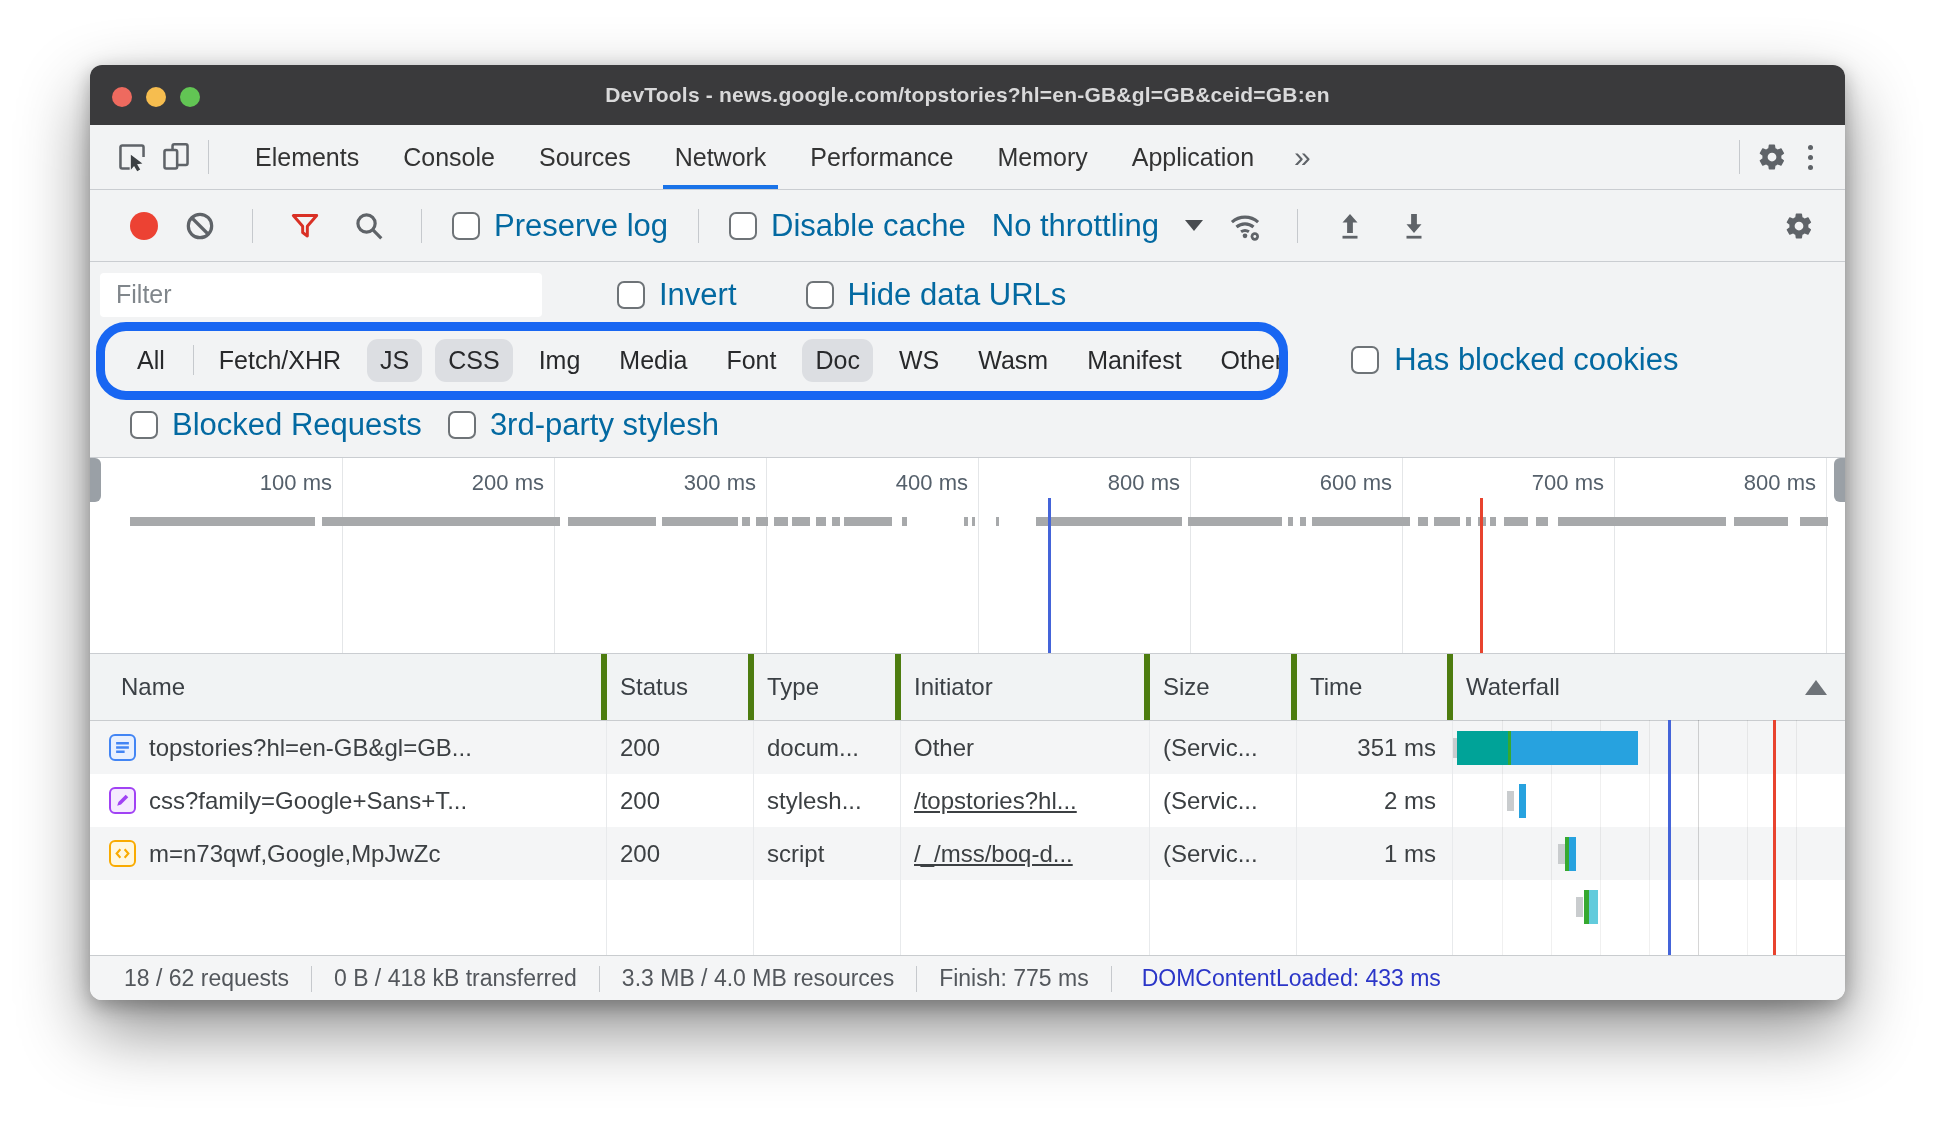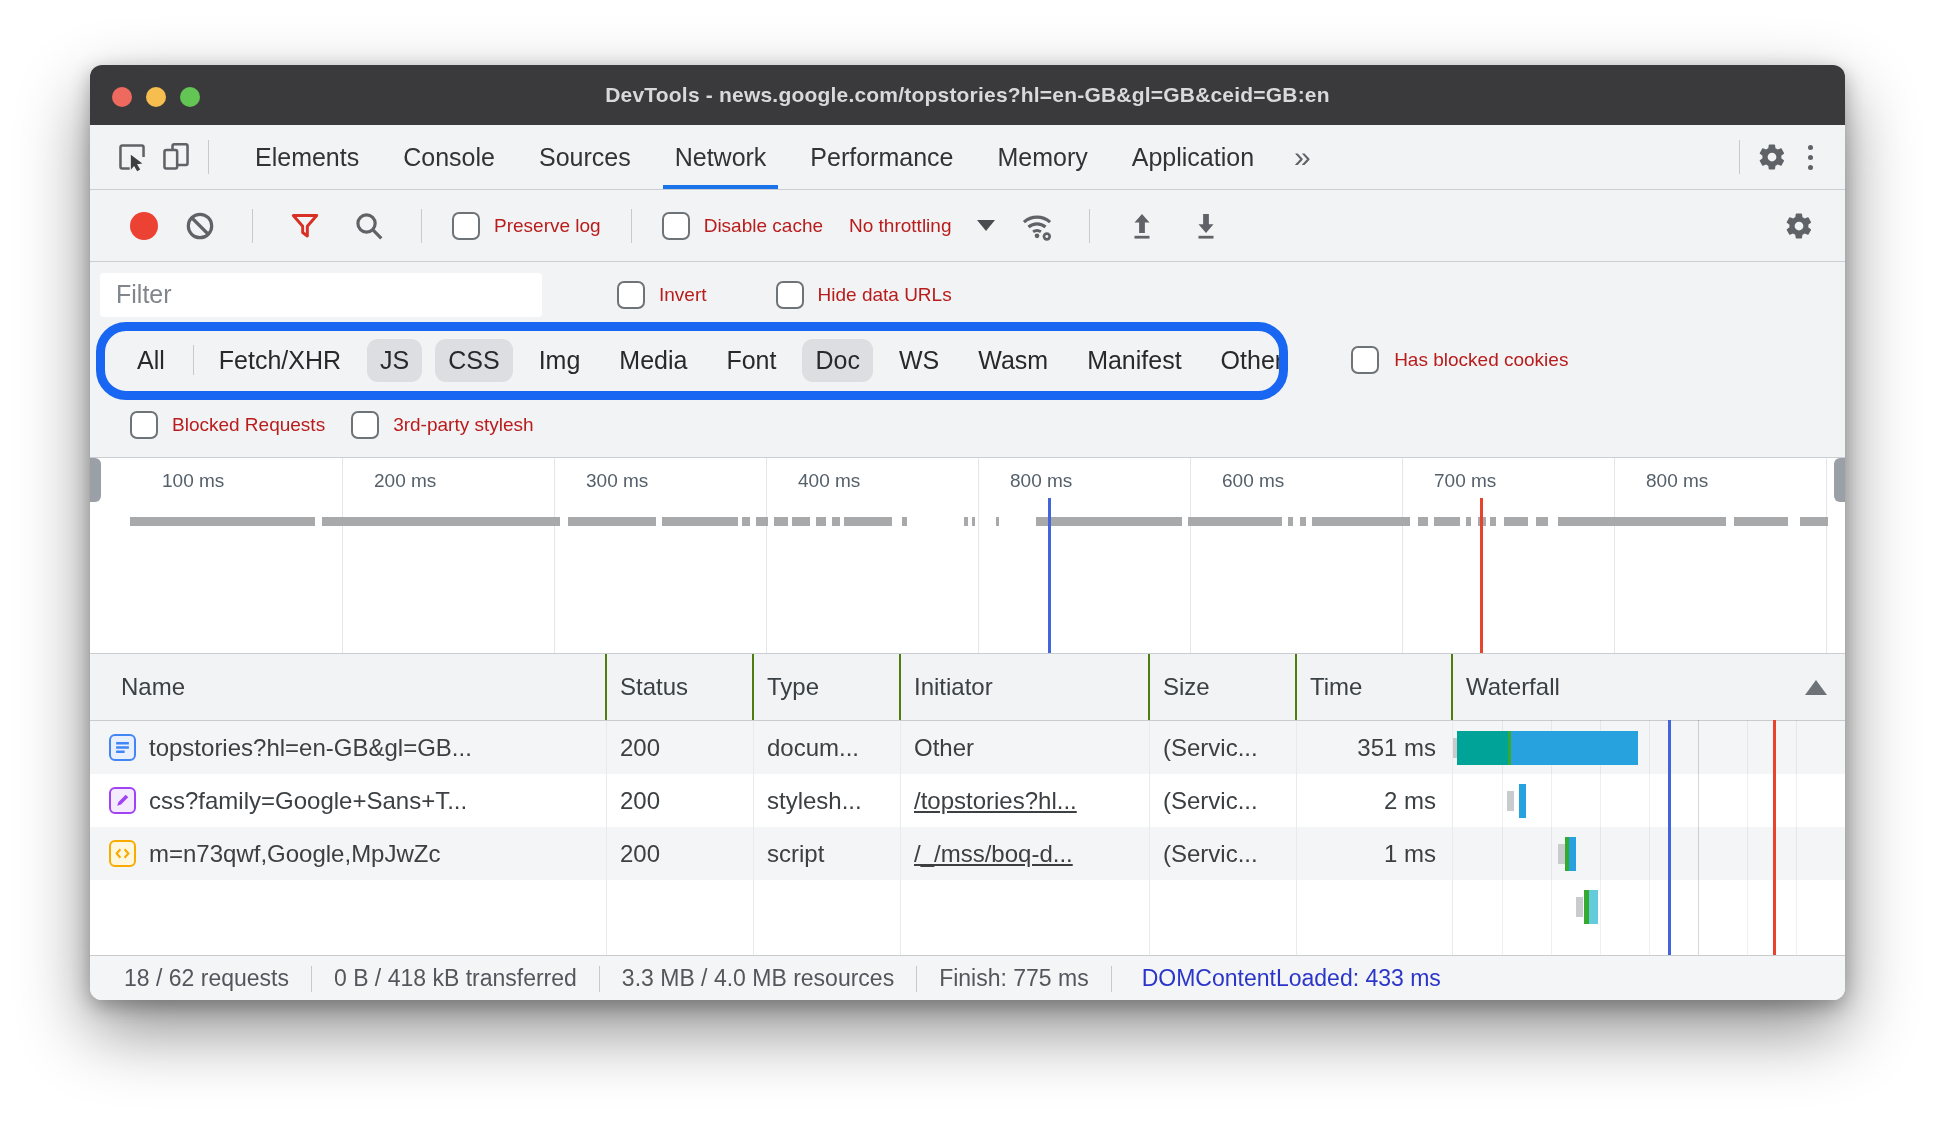--- a/index.html
+++ b/index.html
@@ -25,21 +25,21 @@
   .overflow-chevrons{font-size:30px;color:#5f6368;padding:0 18px;}
   .tab-right{margin-left:auto;display:flex;align-items:center;}
   .dots{display:flex;flex-direction:column;gap:5px;padding:0 14px;}
   .dots i{width:5px;height:5px;border-radius:50%;background:#5f6368;}
   
   .nettools{height:71px;flex:0 0 auto;background:#f2f3f4;border-bottom:1px solid #cacdd1;
             display:flex;align-items:center;padding:0 24px 0 40px;gap:20px;}
   .record-dot{width:28px;height:28px;border-radius:50%;background:#ec4233;flex:0 0 auto;}
   .cb{width:28px;height:28px;border:2px solid #6e7377;border-radius:7px;background:#fff;box-sizing:border-box;flex:0 0 auto;}
   .cb-item{display:flex;align-items:center;gap:14px;}
-  .tool-label{font-size:19px;color:#b91c1c;white-space:nowrap;}
+  .tool-label{font-size:31px;color:#0369a1;white-space:nowrap;}
   .throttle{display:flex;align-items:center;gap:26px;margin-left:6px;}
   .caret-down{width:0;height:0;border-left:9px solid transparent;border-right:9px solid transparent;border-top:11px solid #494c50;}
   .spacer{flex:1;}
   
   .filterrow{height:65px;flex:0 0 auto;background:#f2f3f4;display:flex;align-items:center;padding:0 10px;gap:39px;}
   .filter-input{width:410px;height:44px;background:#fff;border:none;border-radius:4px;font-size:25px;
                 padding:0 16px;color:#202124;font-family:"Liberation Sans",sans-serif;outline:none;}
   .filter-input::placeholder{color:#80868b;}
   
   .pillsrow{height:66px;flex:0 0 auto;background:#f2f3f4;display:flex;align-items:center;padding-left:34px;position:relative;}
@@ -49,31 +49,31 @@
   .hbc{display:flex;align-items:center;gap:15px;margin-left:42px;}
   .hl-box{position:absolute;left:6px;top:257px;width:1192px;height:78px;border:9px solid #1866f2;
           border-radius:30px;box-sizing:border-box;pointer-events:none;z-index:6;}
   
   .blockedrow{height:64px;flex:0 0 auto;background:#f2f3f4;border-bottom:1px solid #cacdd1;
               display:flex;align-items:center;padding-left:40px;}
   .blockedrow .cb-item{margin-right:26px;}
   
   .timeline{height:195px;flex:0 0 auto;background:#fff;border-bottom:1px solid #cacdd1;position:relative;overflow:hidden;}
   .tl-grid{position:absolute;top:0;bottom:0;width:1px;background:#e4e6e8;}
-  .tl-label{position:absolute;top:12px;width:170px;font-size:19px;color:#55606b;}
+  .tl-label{position:absolute;top:12px;width:170px;text-align:right;font-size:22px;color:#55606b;}
   .band-seg{position:absolute;top:59px;height:9px;background:#a7a9ab;}
   .tl-marker{position:absolute;top:40px;bottom:0;width:3px;}
   .tl-thumb{position:absolute;top:0;width:11px;height:44px;background:#9aa0a6;}
   .tl-thumb.left{left:0;border-radius:0 6px 6px 0;}
   .tl-thumb.right{right:0;border-radius:6px 0 0 6px;}
   
   .table{flex:1;display:flex;flex-direction:column;position:relative;font-size:24px;color:#3c4043;}
   .tgrid{display:grid;grid-template-columns:517px 147px 147px 249px 147px 156px 392px;}
   .thead{height:66px;background:#f1f3f4;border-bottom:1px solid #c9cccf;flex:0 0 auto;}
-  .th{display:flex;align-items:center;padding-left:13px;border-right:2px solid #4d7c0f;position:relative;color:#3b4045;}
+  .th{display:flex;align-items:center;padding-left:13px;border-right:6px solid #4d7c0f;position:relative;color:#3b4045;}
   .th:first-child{padding-left:31px;}
   .th:last-child{border-right:none;}
   .sort-tri{position:absolute;right:18px;top:50%;margin-top:-7px;width:0;height:0;
             border-left:11px solid transparent;border-right:11px solid transparent;border-bottom:15px solid #6e7378;}
   .trow{height:53px;flex:0 0 auto;}
   .trow.stripe{background:#f4f5f6;}
   .td{display:flex;align-items:center;padding-left:13px;border-right:1px solid #e8eaec;overflow:hidden;white-space:nowrap;}
   .td:last-child{border-right:none;}
   .td.name{padding-left:19px;gap:13px;}
   .td.time{justify-content:flex-end;padding-right:16px;padding-left:0;}

